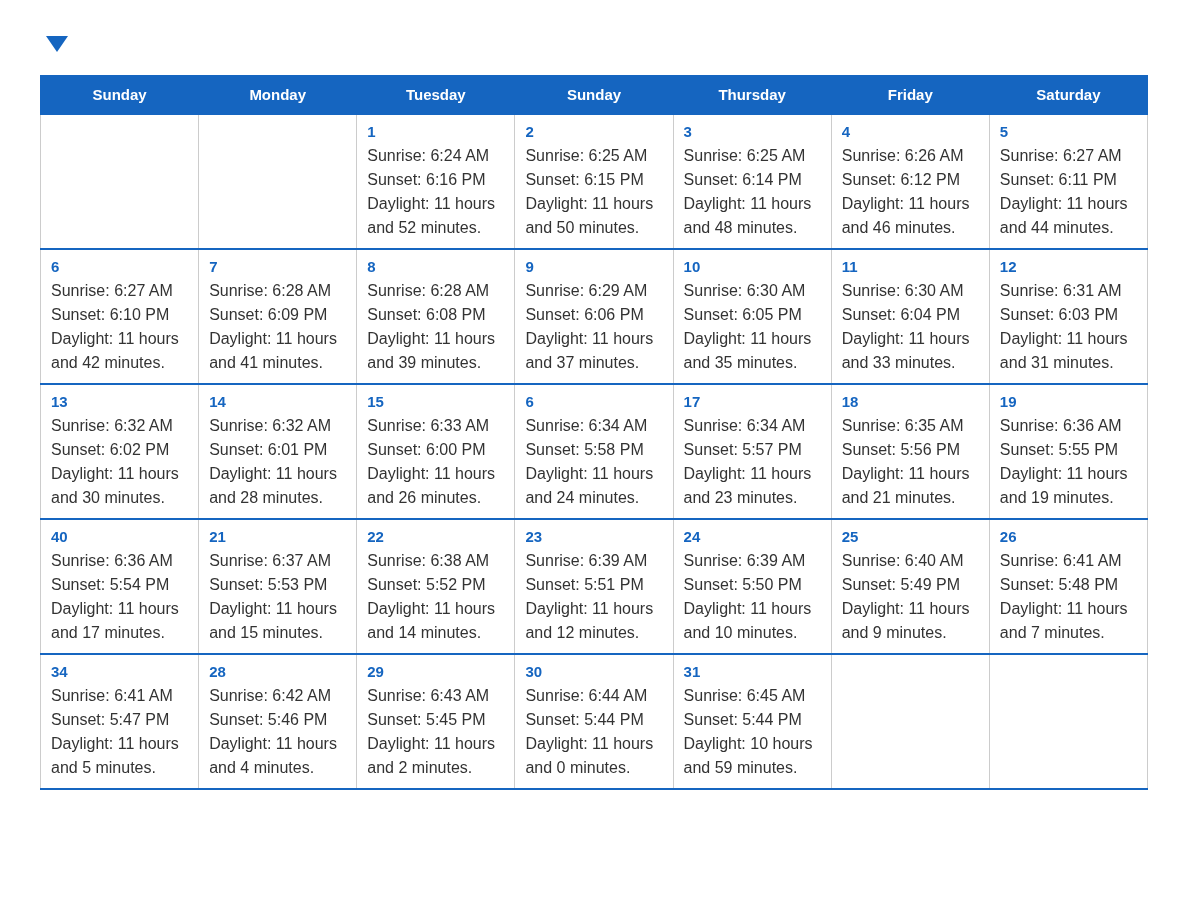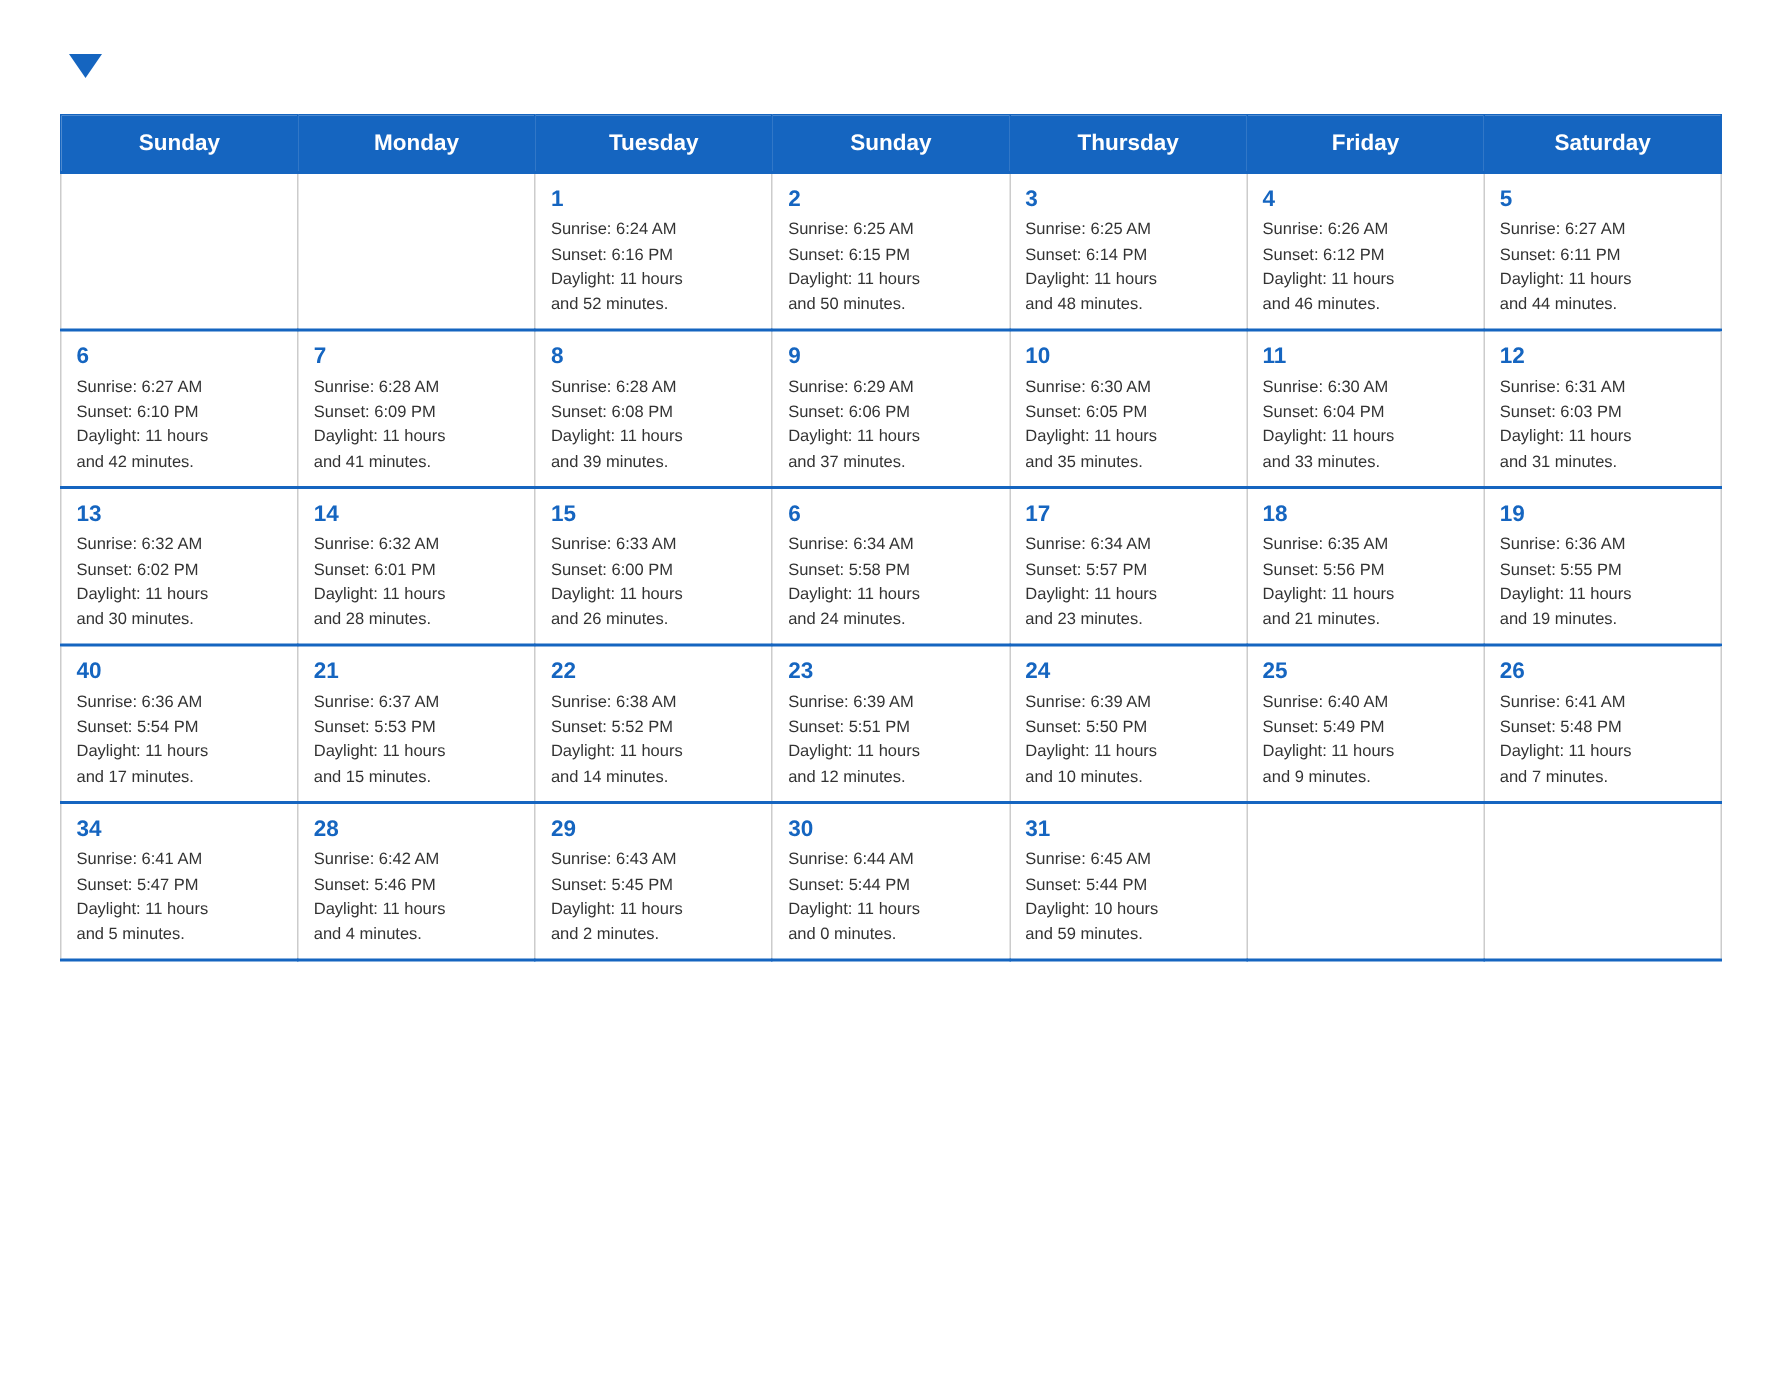--- a/index.html
+++ b/index.html
@@ -62,21 +62,21 @@
       border-bottom: 2px solid #1565c0;
     }
     .day-number {
       font-size: 15px;
       color: #1565c0;
       font-weight: 600;
       margin-bottom: 4px;
       display: block;
     }
     .day-info {
-      font-size: 11px;
+      font-size: 16px;
       color: #333;
       line-height: 1.5;
     }
     .empty-cell {
       background: #fff;
     }
     .logo-row {
       display: flex;
       align-items: center;
       line-height: 1;

